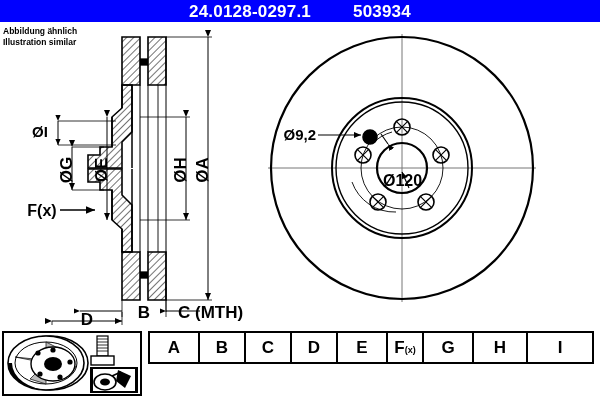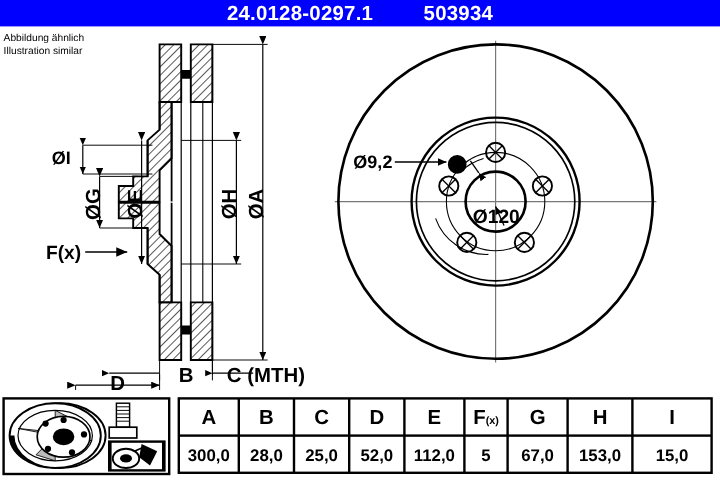--- a/index.html
+++ b/index.html
@@ -35,29 +35,29 @@
   }
 
   
   #note-block {
     position: absolute;
     left: 3px; top: 26px;
     line-height: 10.5px;
   }
   #note-block div {
     font-size: 8.5px;
-    font-weight: normal;
+    font-weight: bold;
     color: #000;
     white-space: nowrap;
   }
 
   
   #drawing-area {
     position: absolute;
-    left: 11px; top: 22px;
+    left: 0; top: 22px;
     width: 520px; height: 303px;
   }
   #drawing-area svg { display: block; }
 
   
   #bottom-strip {
     position: absolute;
     left: 0; top: 327px;
     width: 600px; height: 73px;
   }
@@ -308,26 +308,15 @@
       <td style="width:48px">A</td>
       <td style="width:44px">B</td>
       <td style="width:44px">C</td>
       <td style="width:44px">D</td>
       <td style="width:48px">E</td>
       <td style="width:34px" class="fx-cell">F<span class="sub">(x)</span></td>
       <td style="width:48px">G</td>
       <td style="width:52px">H</td>
       <td style="width:64px">I</td>
     </tr>
-    <tr class="val">
-      <td>300,0</td>
-      <td>28,0</td>
-      <td>25,0</td>
-      <td>52,0</td>
-      <td>112,0</td>
-      <td>5</td>
-      <td>67,0</td>
-      <td>153,0</td>
-      <td>15,0</td>
-    </tr>
   </tbody>
     </table>
 </div>
 
 </body></html>

